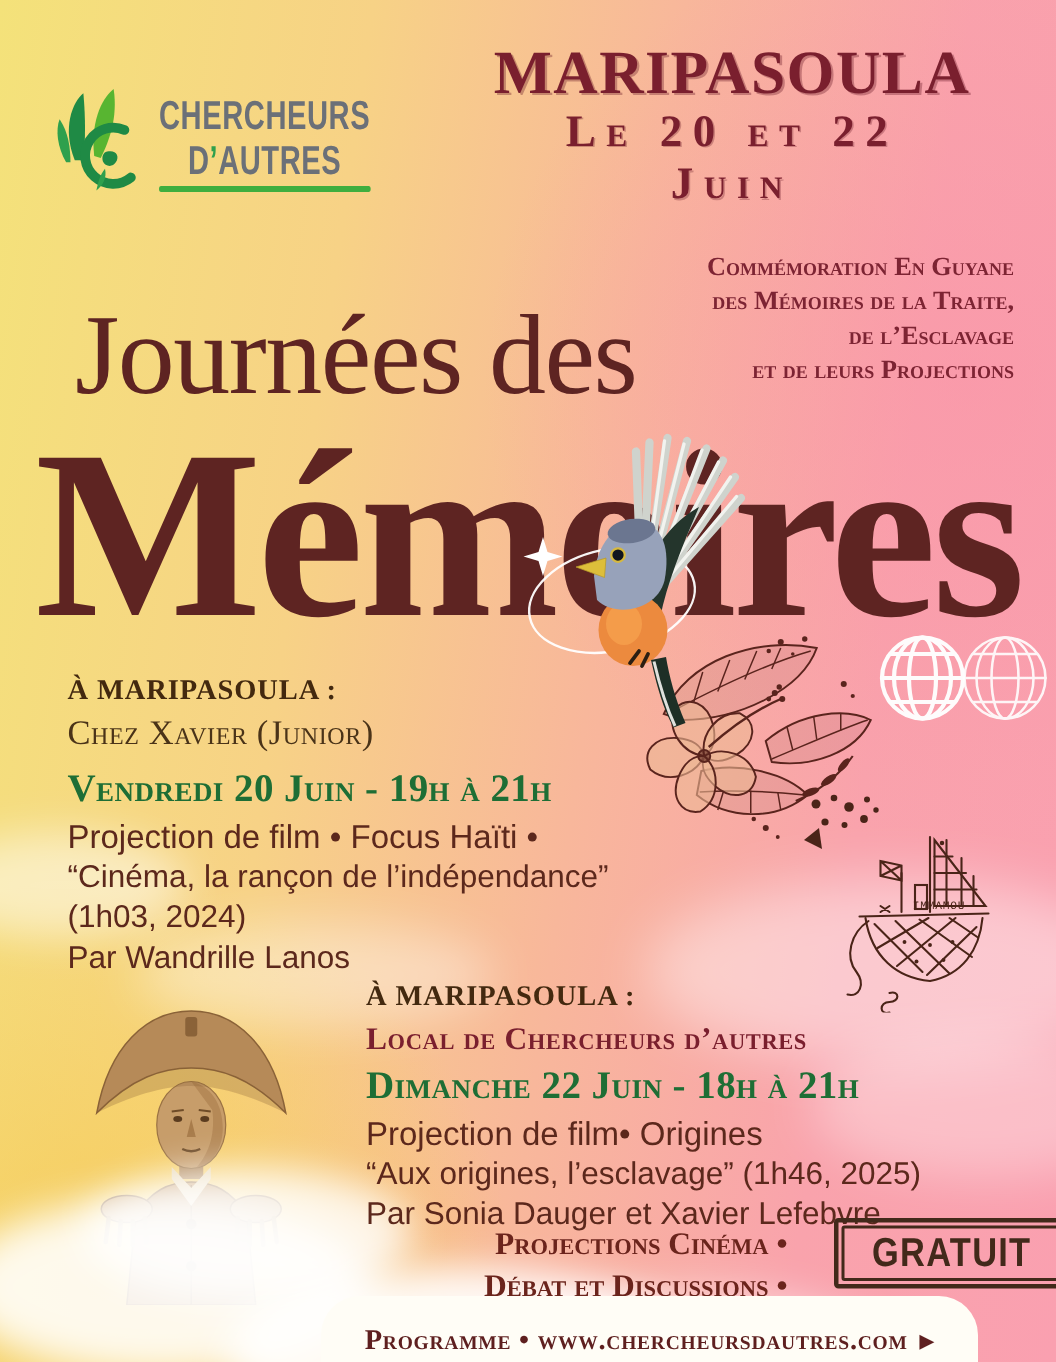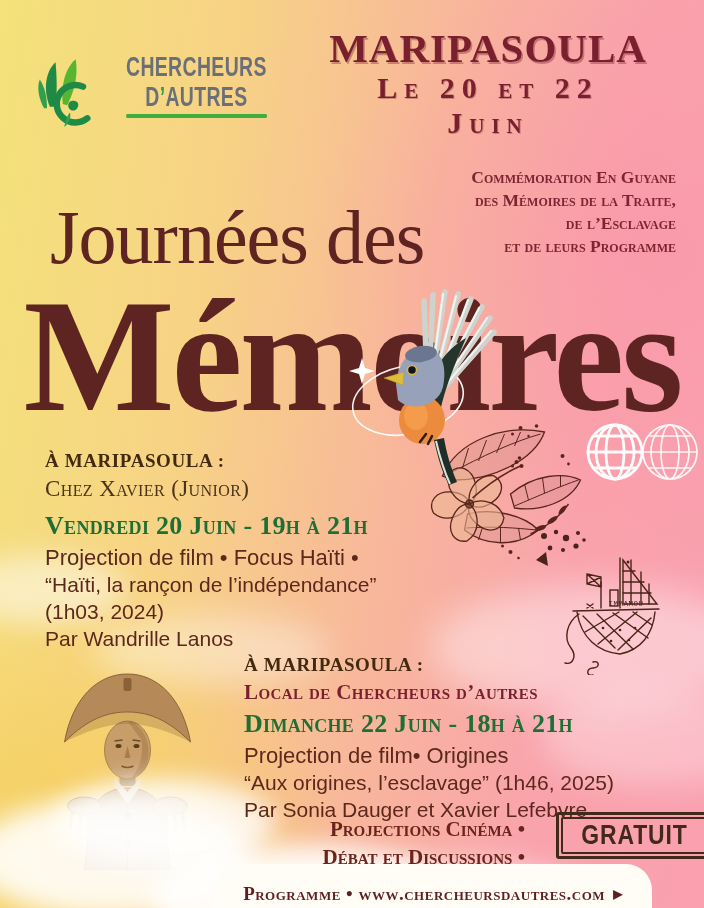--- a/index.html
+++ b/index.html
@@ -9,21 +9,21 @@
     background:
       radial-gradient(ellipse 62% 48% at 10% 94%, rgba(246,205,90,.9), rgba(246,205,90,0) 62%),
       radial-gradient(ellipse 70% 52% at 92% 28%, rgba(250,148,168,.55), rgba(250,148,168,0) 66%),
       linear-gradient(98deg,#f4e27a 0%,#f7d286 30%,#f8b79b 55%,#f9a3ac 78%,#faa0b0 100%);
   }
   .abs{position:absolute;}
   .sc{font-variant:small-caps;}
   .cloud{position:absolute;border-radius:50%;pointer-events:none;}
 
   
-  .logo{left:34px;top:54px;display:flex;align-items:flex-start;gap:20px;z-index:5;}
+  .logo{left:34px;top:54px;display:flex;align-items:center;gap:0;z-index:5;}
   .logo-text{color:#6b7078;font-family:"Liberation Sans",sans-serif;font-weight:bold;
     transform:scaleX(.72);transform-origin:left center;line-height:1;}
   .logo-text .l1{font-size:27px;letter-spacing:.5px;display:block;}
   .logo-text .l2{font-size:27px;letter-spacing:.5px;display:block;text-align:center;margin-top:3px;}
   .logo-text .apos{color:#2fa04d;}
   .logo-underline{height:4px;background:#3fae3f;margin-top:3px;border-radius:2px;}
 
   
   .city-block{left:286px;top:26px;width:404px;text-align:center;z-index:5;color:#7a1f2e;}
   .city{font-size:41px;font-weight:bold;letter-spacing:1px;line-height:1.1;
@@ -91,21 +91,21 @@
   <div class="abs city-block">
     <div class="city">MARIPASOULA</div>
     <div class="date-line sc">Le 20 et 22</div>
     <div class="date-line sc">Juin</div>
   </div>
 
   <div class="abs commem sc">
     <div>Commémoration En Guyane</div>
     <div>des Mémoires de la Traite,</div>
     <div>de l’Esclavage</div>
-    <div>et de leurs Programme</div>
+    <div>et de leurs Projections</div>
   </div>
 
   <div class="abs title-line1">Journées des</div>
   <div class="abs title-line2">Mémoires</div>
 
   <svg class="abs z3" style="left:348px;top:288px;" width="150" height="200" viewBox="0 0 150 200">
     <ellipse cx="60" cy="112" rx="56" ry="34" transform="rotate(-12 60 112)" fill="none" stroke="#ffffff" stroke-width="1.6" opacity=".95"></ellipse>
     <path d="M14,70 L17,80 L27,83 L17,86 L14,96 L11,86 L1,83 L11,80 Z" fill="#ffffff"></path>
     <g stroke="#cfd3cd" stroke-width="5.5" stroke-linecap="round">
       <line x1="80" y1="118" x2="146" y2="44"></line>
@@ -200,21 +200,21 @@
         <line x1="58" y1="32" x2="112" y2="32"></line>
         <line x1="63.5" y1="48" x2="106.5" y2="48"></line>
     </g>
   </svg>
 
   <div class="abs event1">
     <div class="loc-label">À MARIPASOULA :</div>
     <div class="venue1 sc">Chez Xavier (Junior)</div>
     <div class="datetime sc">Vendredi 20 Juin - 19h à 21h</div>
     <div class="sansline sansbold">Projection de film • Focus Haïti •</div>
-    <div class="sansline">“Haïti, la rançon de l’indépendance”</div>
+    <div class="sansline">“Cinéma, la rançon de l’indépendance”</div>
     <div class="sansline">(1h03, 2024)</div>
     <div class="sansline">Par Wandrille Lanos</div>
   </div>
 
   <svg class="abs z3" style="left:536px;top:526px;" width="54" height="42" viewBox="0 0 54 42">
     <g fill="#4a2418">
       <circle cx="8" cy="10" r="3"></circle>
         <circle cx="20" cy="6" r="2.2"></circle>
         <circle cx="30" cy="12" r="3.2"></circle>
       <circle cx="42" cy="7" r="2"></circle>

